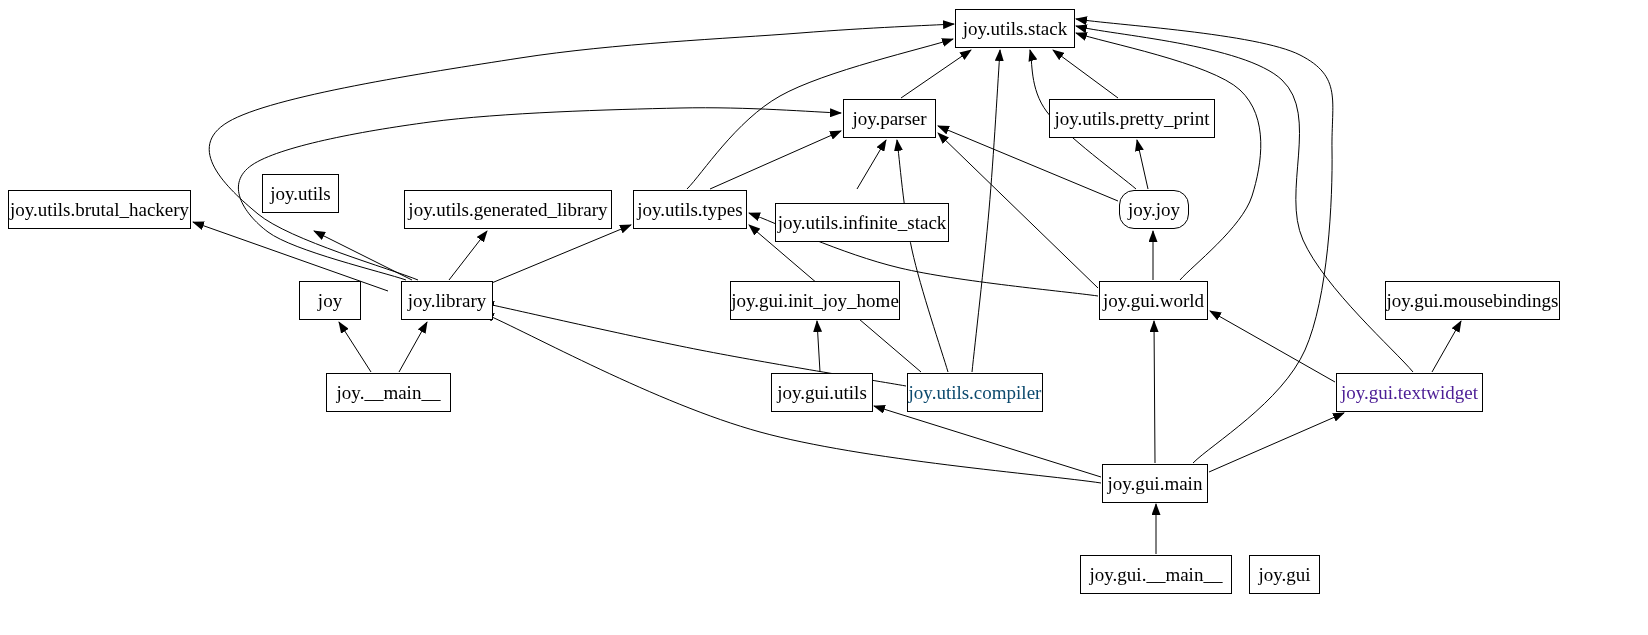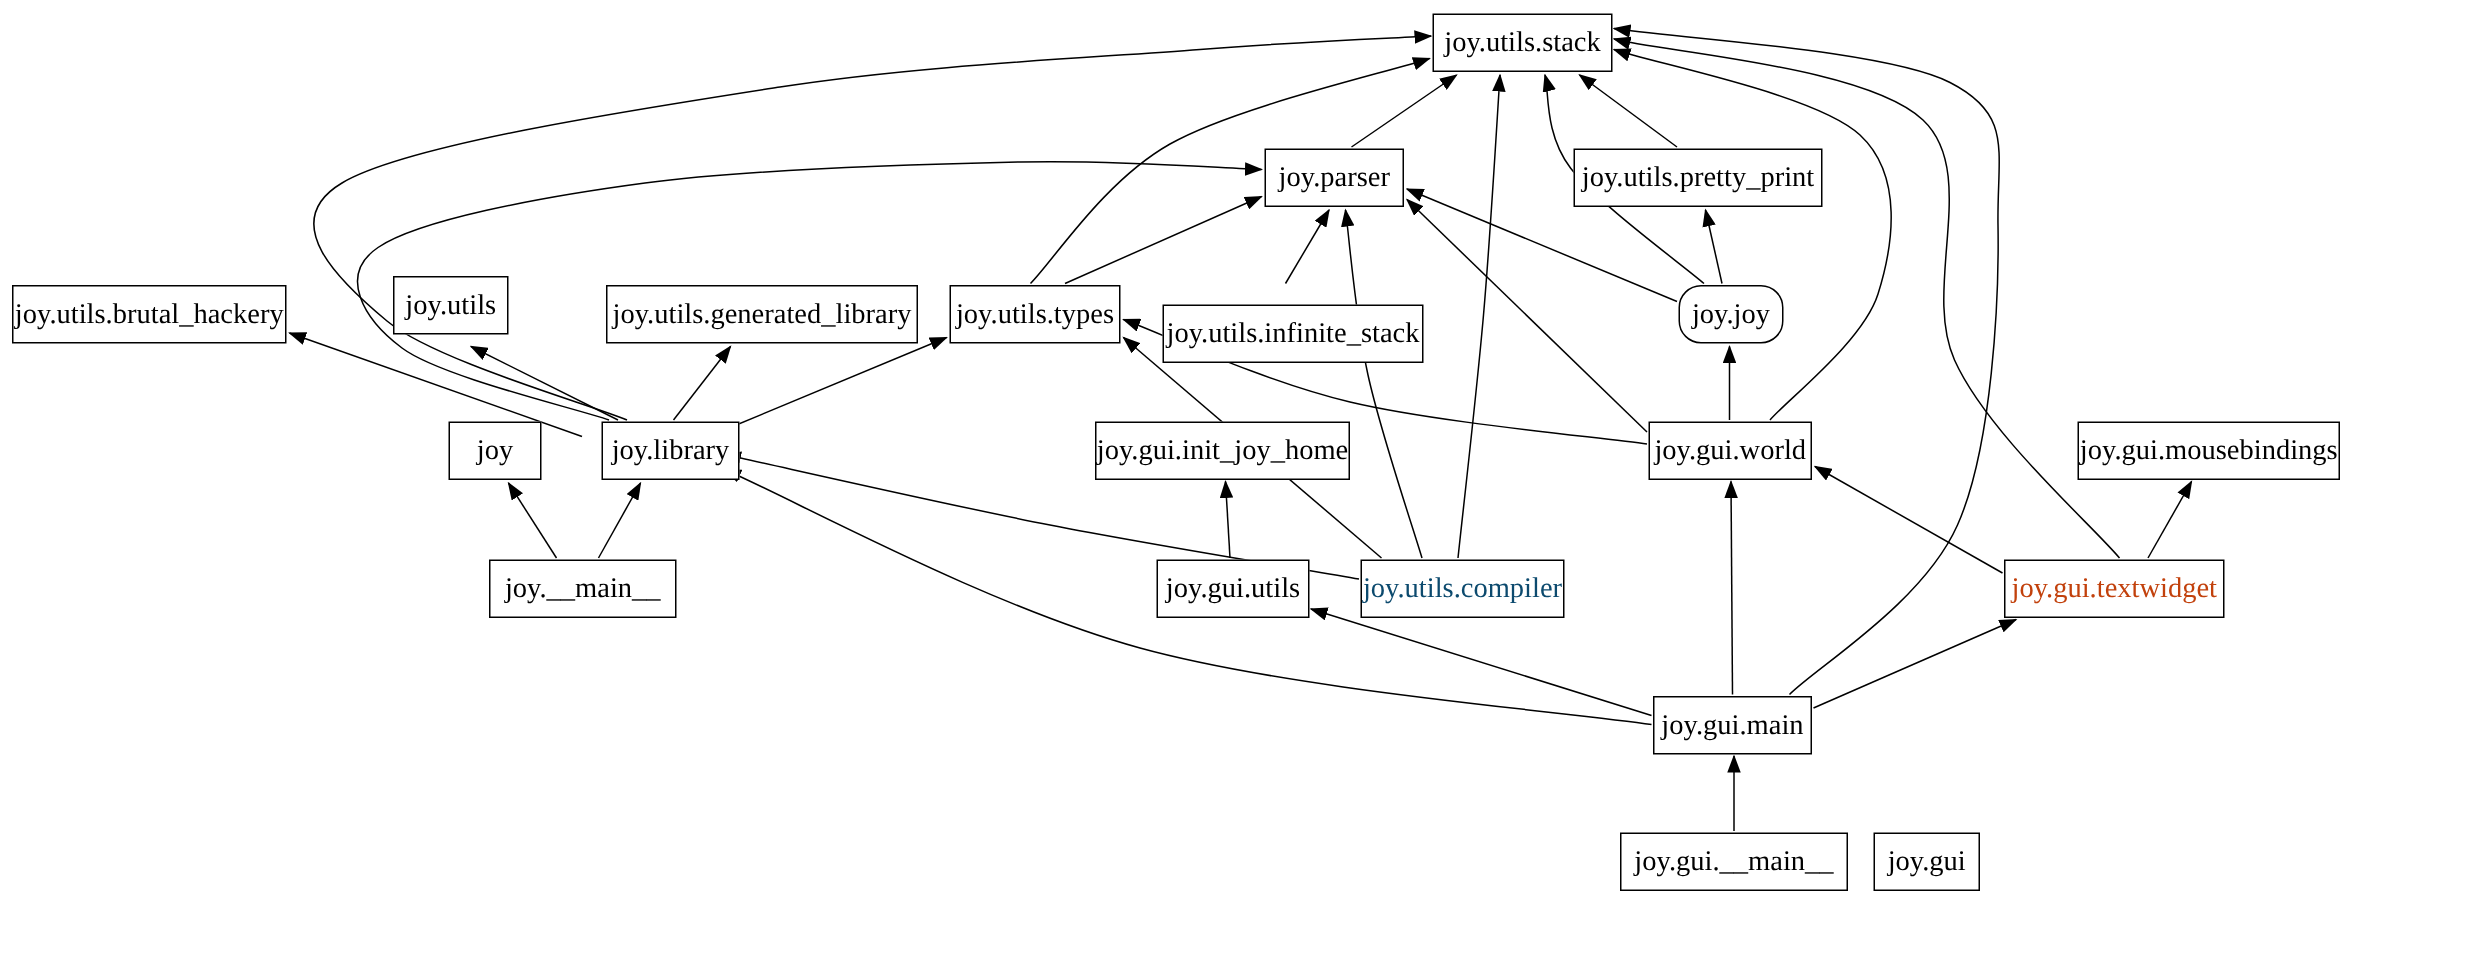--- a/index.html
+++ b/index.html
@@ -81,31 +81,31 @@
         <path d="M1193,463 C1211.7,444.2 1281.8,402.2 1305,350 C1328.2,297.8 1332.8,199.2 1332,150 C1331.2,100.8 1342.7,76.8 1300,55 C1257.3,33.2 1113.3,25.0 1076,19" fill="none" stroke="#000000" stroke-width="1" marker-end="url(#arrowhead)"></path>
         <path d="M820,372 L817,321" fill="none" stroke="#000000" stroke-width="1" marker-end="url(#arrowhead)"></path>
         <path d="M1156,554 L1156,504" fill="none" stroke="#000000" stroke-width="1" marker-end="url(#arrowhead)"></path>
       </g>
   </svg>
   <div id="nodes">
       <div class="node" style="left: 955px; top: 9px; width: 120px; height: 39px; border-color: rgb(0, 0, 0); background: rgb(255, 255, 255); color: rgb(0, 0, 0);">joy.utils.stack</div>
       <div class="node" style="left: 843px; top: 99px; width: 93px; height: 39px; border-color: rgb(0, 0, 0); background: rgb(255, 255, 255); color: rgb(0, 0, 0);">joy.parser</div>
       <div class="node" style="left: 1049px; top: 99px; width: 166px; height: 39px; border-color: rgb(0, 0, 0); background: rgb(255, 255, 255); color: rgb(0, 0, 0);">joy.utils.pretty_print</div>
       <div class="node" style="left: 8px; top: 190px; width: 183px; height: 39px; border-color: rgb(0, 0, 0); background: rgb(255, 255, 255); color: rgb(0, 0, 0); text-align: right;">joy.utils.brutal_hackery</div>
-      <div class="node" style="left: 262px; top: 184px; width: 77px; height: 39px; border-color: rgb(0, 0, 0); background: rgb(255, 255, 255); color: rgb(0, 0, 0);">joy.utils</div>
+      <div class="node" style="left: 262px; top: 174px; width: 77px; height: 39px; border-color: rgb(0, 0, 0); background: rgb(255, 255, 255); color: rgb(0, 0, 0);">joy.utils</div>
       <div class="node" style="left: 404px; top: 190px; width: 208px; height: 39px; border-color: rgb(0, 0, 0); background: rgb(255, 255, 255); color: rgb(0, 0, 0);">joy.utils.generated_library</div>
       <div class="node" style="left: 633px; top: 190px; width: 114px; height: 39px; border-color: rgb(0, 0, 0); background: rgb(255, 255, 255); color: rgb(0, 0, 0);">joy.utils.types</div>
       <div class="node" style="left: 775px; top: 190px; width: 174px; height: 39px; border-color: rgb(0, 0, 0); background: rgb(255, 255, 255); color: rgb(0, 0, 0); margin-top: 13px;">joy.utils.infinite_stack</div>
       <div class="node" style="left: 1119px; top: 190px; width: 70px; height: 39px; border-color: rgb(0, 0, 0); background: rgb(255, 255, 255); color: rgb(0, 0, 0); border-radius: 15px;">joy.joy</div>
       <div class="node" style="left: 299px; top: 281px; width: 62px; height: 39px; border-color: rgb(0, 0, 0); background: rgb(255, 255, 255); color: rgb(0, 0, 0);">joy</div>
       <div class="node" style="left: 389px; top: 281px; width: 92px; height: 39px; border-color: rgb(0, 0, 0); background: rgb(255, 255, 255); color: rgb(0, 0, 0); margin-left: 12px;">joy.library</div>
       <div class="node" style="left: 730px; top: 281px; width: 170px; height: 39px; border-color: rgb(0, 0, 0); background: rgb(255, 255, 255); color: rgb(0, 0, 0);">joy.gui.init_joy_home</div>
       <div class="node" style="left: 1099px; top: 281px; width: 109px; height: 39px; border-color: rgb(0, 0, 0); background: rgb(255, 255, 255); color: rgb(0, 0, 0);">joy.gui.world</div>
       <div class="node" style="left: 1385px; top: 281px; width: 175px; height: 39px; border-color: rgb(0, 0, 0); background: rgb(255, 255, 255); color: rgb(0, 0, 0);">joy.gui.mousebindings</div>
       <div class="node" style="left: 326px; top: 373px; width: 125px; height: 39px; border-color: rgb(0, 0, 0); background: rgb(255, 255, 255); color: rgb(0, 0, 0);">joy.__main__</div>
       <div class="node" style="left: 771px; top: 373px; width: 102px; height: 39px; border-color: rgb(0, 0, 0); background: rgb(255, 255, 255); color: rgb(0, 0, 0);">joy.gui.utils</div>
       <div class="node" style="left: 907px; top: 373px; width: 136px; height: 39px; border-color: rgb(0, 0, 0); background: rgb(255, 255, 255); color: #0c4a6e;">joy.utils.compiler</div>
-      <div class="node" style="left: 1336px; top: 373px; width: 147px; height: 39px; border-color: rgb(0, 0, 0); background: rgb(255, 255, 255); color: #c2410c;">joy.gui.textwidget</div>
+      <div class="node" style="left: 1336px; top: 373px; width: 147px; height: 39px; border-color: rgb(0, 0, 0); background: rgb(255, 255, 255); color: #4c1d95;">joy.gui.textwidget</div>
       <div class="node" style="left: 1102px; top: 464px; width: 106px; height: 39px; border-color: rgb(0, 0, 0); background: rgb(255, 255, 255); color: rgb(0, 0, 0);">joy.gui.main</div>
       <div class="node" style="left: 1080px; top: 555px; width: 152px; height: 39px; border-color: rgb(0, 0, 0); background: rgb(255, 255, 255); color: rgb(0, 0, 0);">joy.gui.__main__</div>
       <div class="node" style="left: 1249px; top: 555px; width: 71px; height: 39px; border-color: rgb(0, 0, 0); background: rgb(255, 255, 255); color: rgb(0, 0, 0);">joy.gui</div>
     </div>
 </div>
 
 </body></html>

